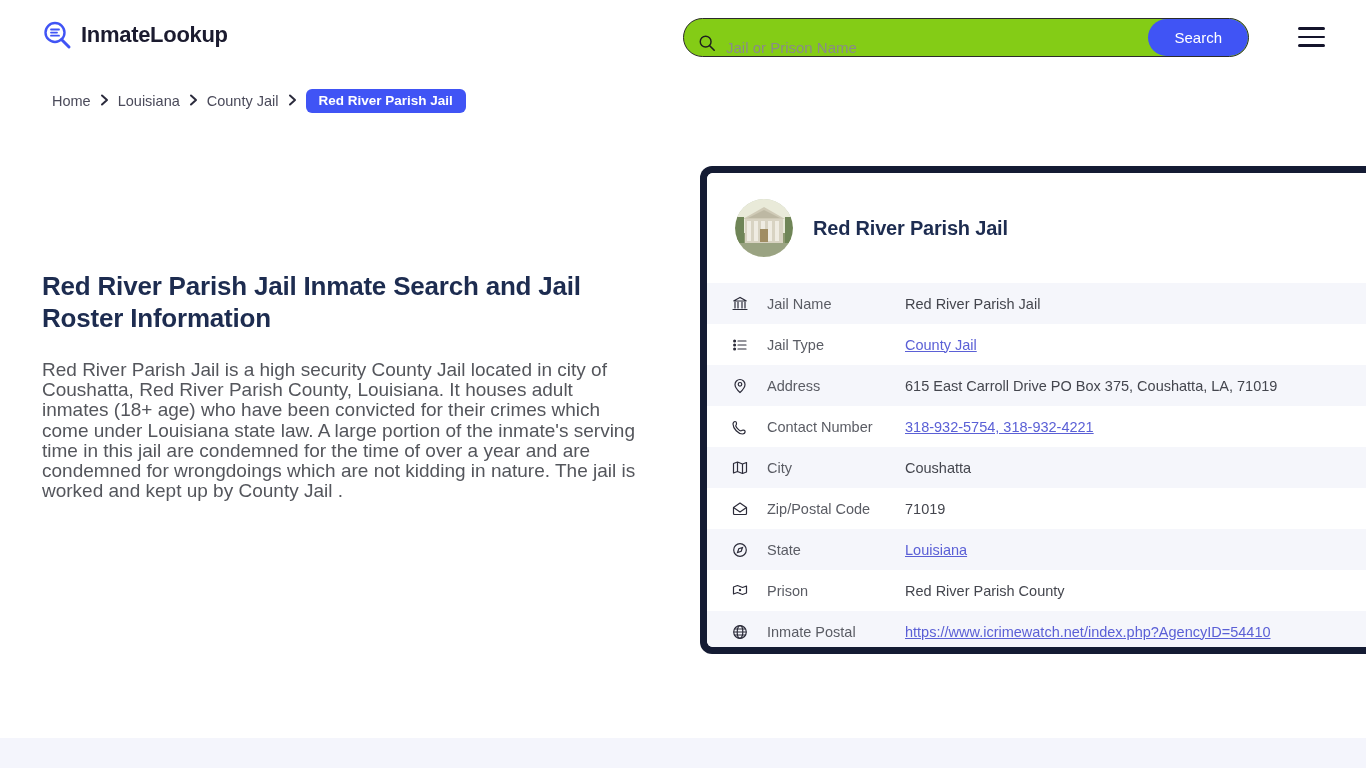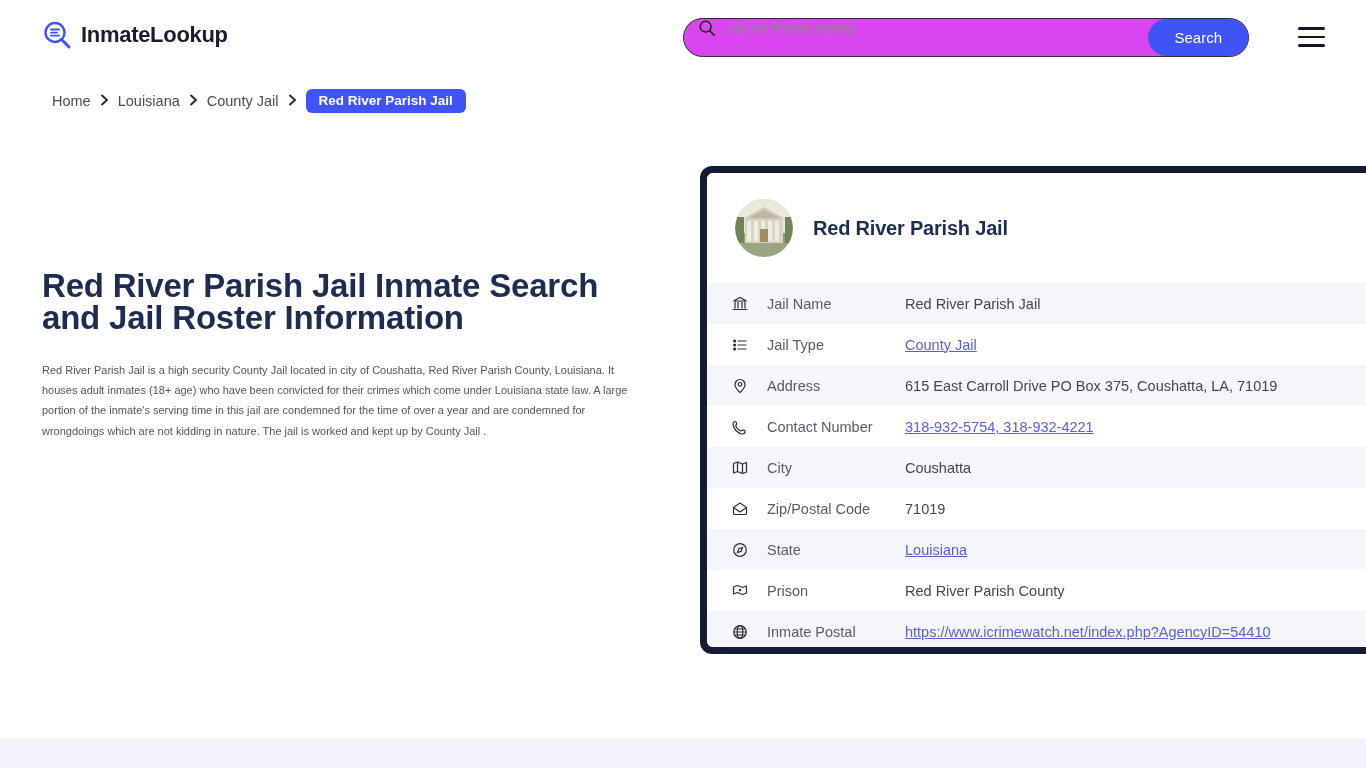--- a/index.html
+++ b/index.html
@@ -24,21 +24,21 @@
   .brand-icon { width: 30px; height: 30px; display: block; }
   .brand-text {
     font-size: 22px; font-weight: 700; color: #1b1b2f;
     letter-spacing: -0.3px; white-space: nowrap;
   }
 
   .searchbar {
     position: absolute; left: 683px; top: 18px;
     width: 566px; height: 39px;
     border: 1.5px solid #2b2b2b; border-radius: 20px;
-    background: #d946ef; display: flex; align-items: flex-start; overflow: hidden;
+    background: #84cc16; display: flex; align-items: flex-end; overflow: hidden;
   }
   .search-icon { margin-left: 14px; width: 18px; height: 18px; flex: none; }
   .search-input {
     flex: 1; border: 0; outline: 0; background: transparent;
     font-family: "Liberation Sans", sans-serif;
     font-size: 15px; color: #3b3b3b; padding-left: 10px;
   }
   .search-input::placeholder { color: #8a8a8a; }
   .search-btn {
     height: 100%; padding: 0 26px; border: 0; cursor: pointer;
@@ -64,25 +64,25 @@
   .crumb-sep { width: 9px; height: 12px; flex: none; }
   .crumb-current {
     background: #4054f5; color: #fff; font-weight: 700;
     padding: 4px 13px 5px; border-radius: 6px; font-size: 13.5px;
     white-space: nowrap;
   }
 
   
   .left-col { position: absolute; left: 42px; top: 270px; width: 600px; }
   .page-title {
-    font-size: 33px; line-height: 32px; font-weight: 700;
+    font-size: 26px; line-height: 32px; font-weight: 700;
     color: #1d2c50; letter-spacing: -0.2px; margin-bottom: 26px;
   }
   .body-para {
-    font-size: 11px; line-height: 20.2px; color: #54565c;
+    font-size: 19px; line-height: 20.2px; color: #54565c;
     margin-bottom: 22px;
   }
 
   
   .card {
     position: absolute; left: 700px; top: 166px;
     width: 700px; height: 488px;
     background: #141b33;
     border-radius: 12px;
     padding: 7px;

